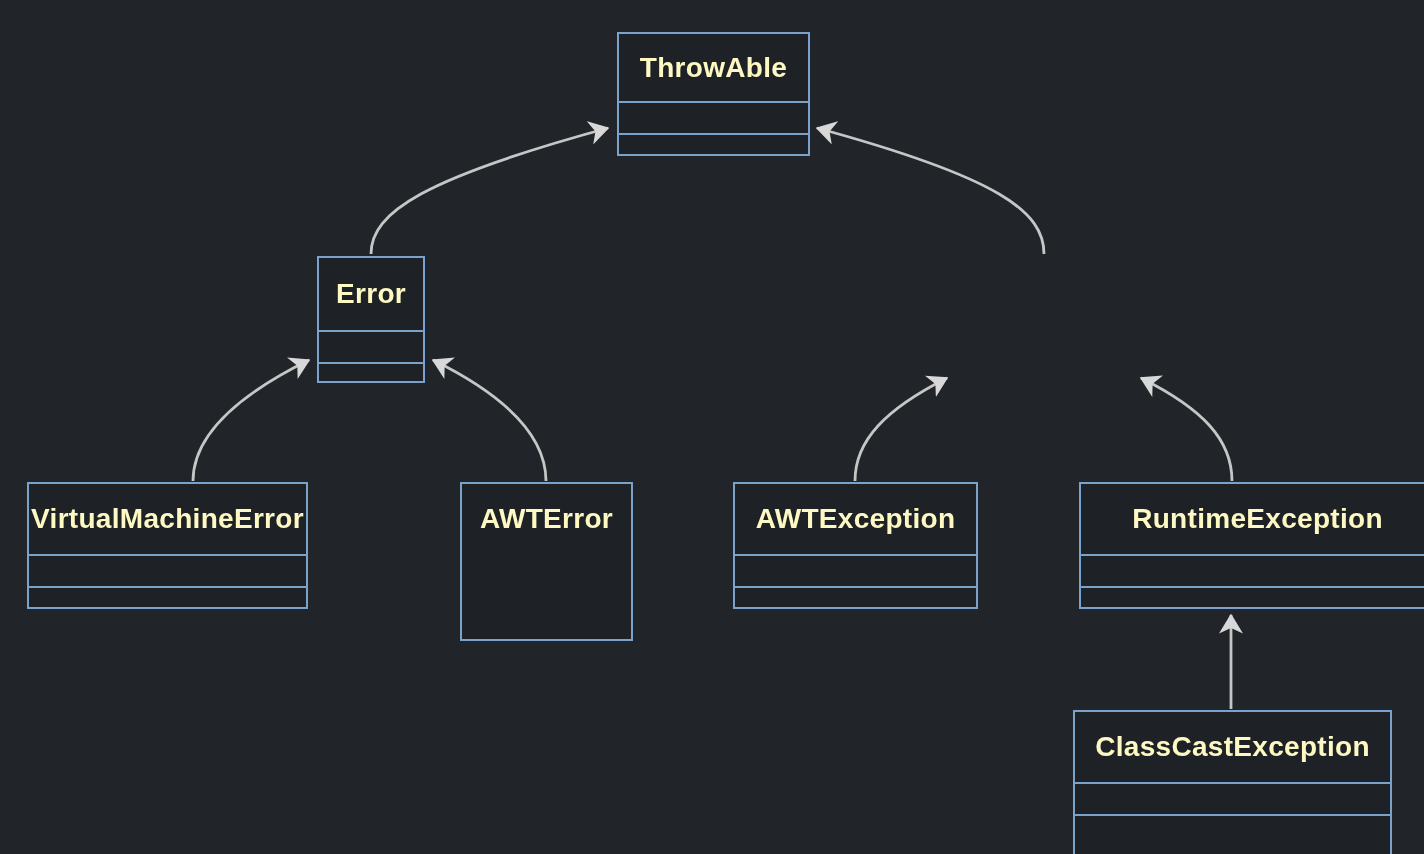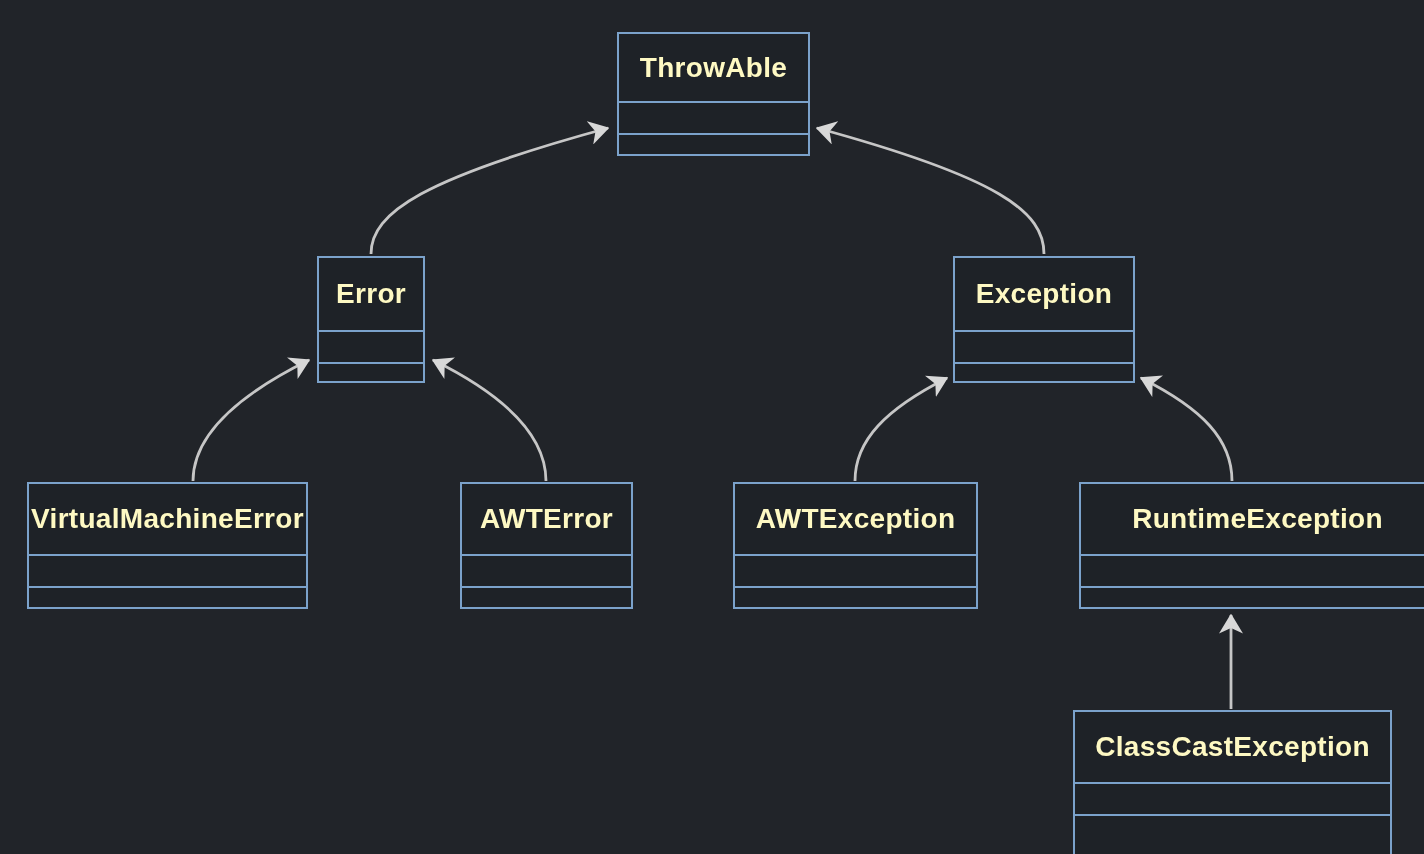--- a/index.html
+++ b/index.html
@@ -32,21 +32,21 @@
   }
   .uml-attrs{flex:0 0 30px;border-top:2px solid #7ba2cb;}
   .uml-methods{flex:1 1 auto;border-top:2px solid #7ba2cb;}
 
   .b-throwable        {left:617px; top:32px;  width:193px; height:124px;}
   .b-throwable .uml-name{flex-basis:67px;}
   .b-error            {left:317px; top:256px; width:108px; height:127px;}
   .b-error .uml-name, .b-exception .uml-name{flex-basis:72px;}
   .b-exception        {left:953px; top:256px; width:182px; height:127px;}
   .b-vme              {left:27px;  top:482px; width:281px; height:127px;}
-  .b-awterror         {left:460px; top:482px; width:173px; height:127px;}
+  .b-awterror         {left:460px; top:482px; width:173px; height:159px;align-items:center;}
   .b-awtexception     {left:733px; top:482px; width:245px; height:127px;}
   .b-runtimeexception {left:1079px;top:482px; width:357px; height:127px;}
   .b-cce              {left:1073px;top:710px; width:319px; height:152px;justify-content:flex-end;}
 </style>
 </head>
 <body>
 
 <div class="stage">
 
   <svg class="edges" width="1424" height="854" viewBox="0 0 1424 854" xmlns="http://www.w3.org/2000/svg">
@@ -69,25 +69,20 @@
     <div class="uml-attrs"></div>
     <div class="uml-methods"></div>
   </div>
 
   <div class="uml-class b-error">
     <div class="uml-name">Error</div>
     <div class="uml-attrs"></div>
     <div class="uml-methods"></div>
   </div>
 
-  <div class="uml-class b-exception">
-    <div class="uml-name">Exception</div>
-    <div class="uml-attrs"></div>
-    <div class="uml-methods"></div>
-  </div>
 
   <div class="uml-class b-vme">
     <div class="uml-name">VirtualMachineError</div>
     <div class="uml-attrs"></div>
     <div class="uml-methods"></div>
   </div>
 
   <div class="uml-class b-awterror">
     <div class="uml-name">AWTError</div>
     <div class="uml-attrs"></div>

